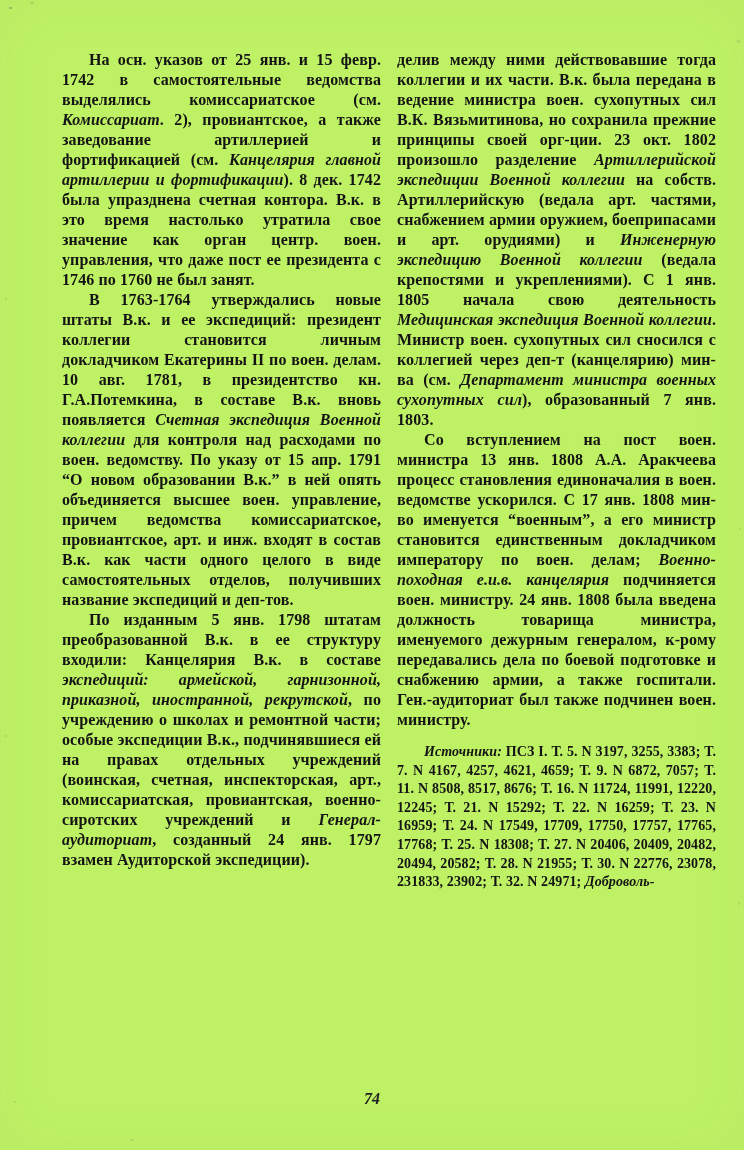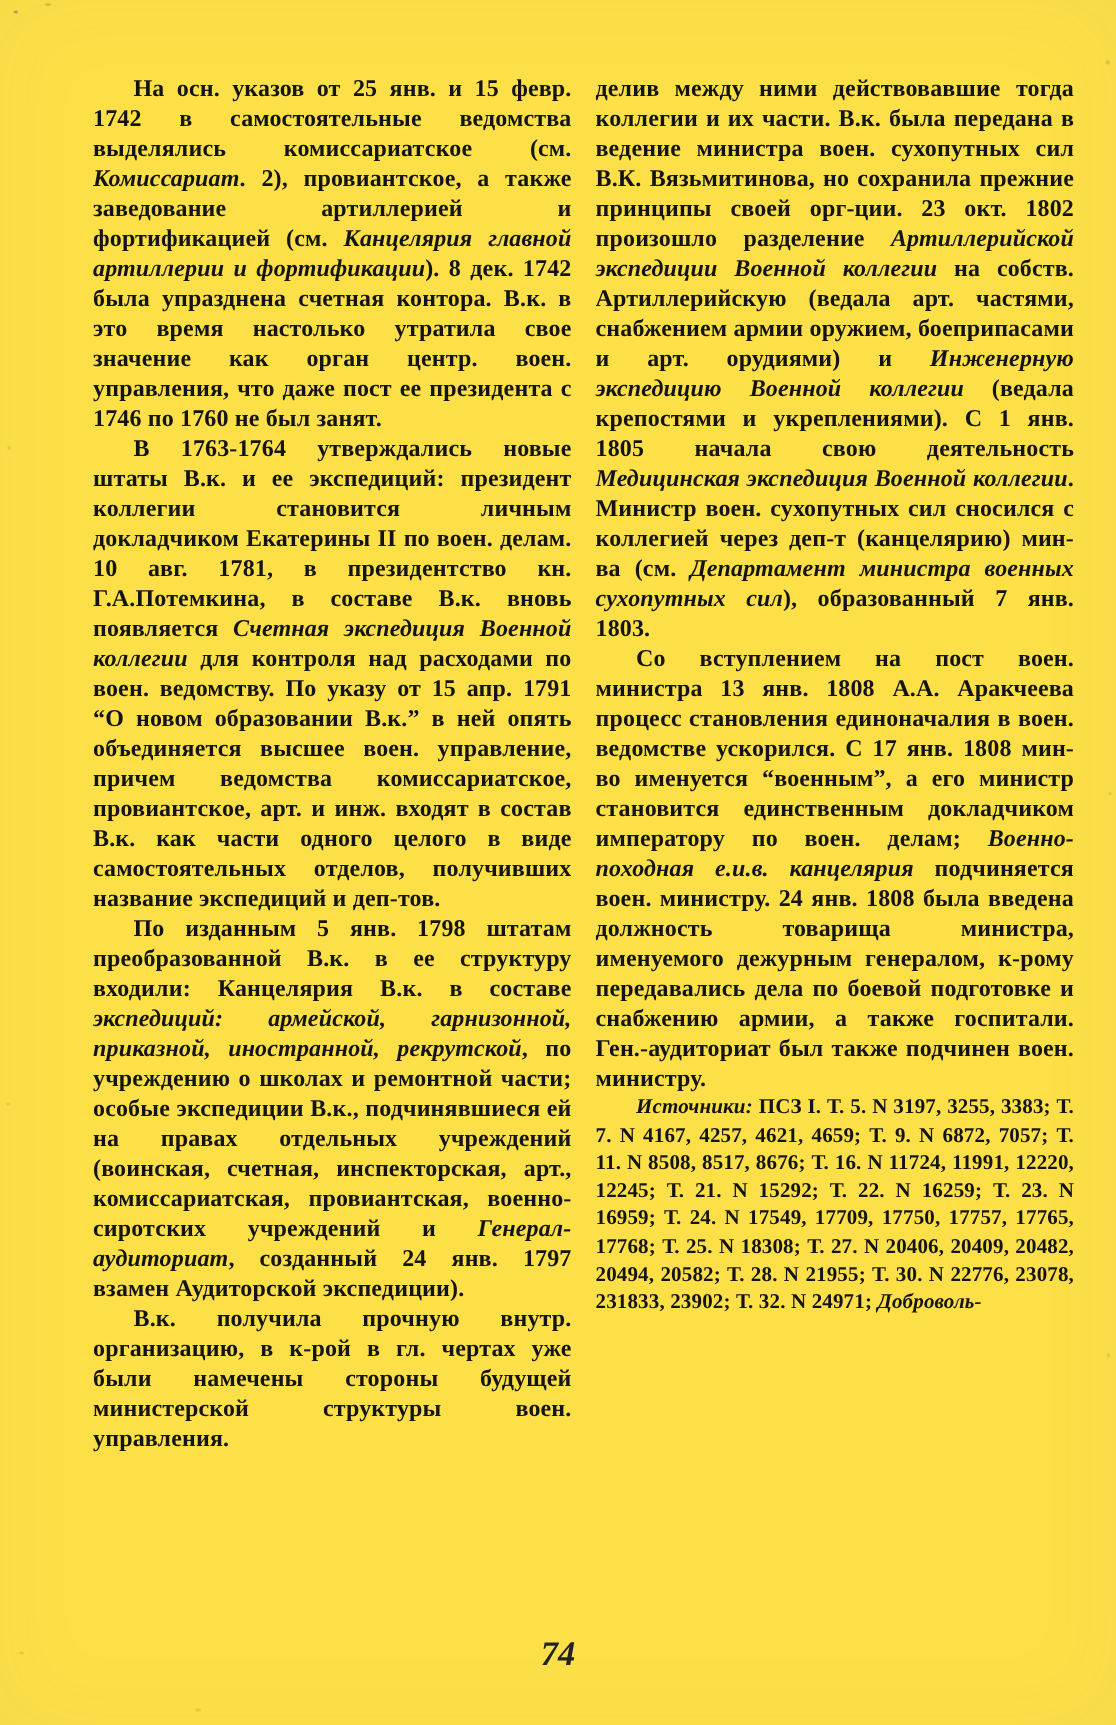--- a/index.html
+++ b/index.html
@@ -4,21 +4,21 @@
 <style>
   html, body {
     margin: 0;
     padding: 0;
     background: #ffffff;
   }
   .page {
     position: relative;
     width: 744px;
     height: 1150px;
-    background: #fde047;
+    background: #bef264;
     overflow: hidden;
     font-family: "Liberation Serif", "DejaVu Serif", serif;
     color: #141414;
     box-shadow: inset 0 0 60px rgba(120,120,120,0.06);
     text-decoration: underline;
   }
   .columns {
     position: absolute;
     top: 50px;
     left: 62px;
@@ -36,50 +36,50 @@
     margin: 0;
     font-size: 16px;
     line-height: 20px;
     font-weight: bold;
     letter-spacing: 0.1px;
   }
   .col p.para.indent { text-indent: 27px; }
   .col p.para.small {
     font-size: 14px;
     line-height: 18.6px;
+    margin-top: 13px;
   }
   .it { font-style: italic; }
   .page-number {
     position: absolute;
     left: 0;
     width: 744px;
     top: 1090px;
     text-align: center;
-    font-size: 23px;
+    font-size: 16px;
     font-style: italic;
     font-weight: bold;
     color: #222;
   }
   .speckle {
     position: absolute;
     border-radius: 50%;
     background: rgba(90,90,90,0.45);
   }
 </style>
 </head>
 <body>
 
 <div class="page">
 
   <div class="columns">
     <div class="col">
         <p class="para indent"><span>На осн. указов от 25 янв. и 15 февр. 1742 в самостоятельные ведомства выделялись комиссариатское (см. </span><span class="it">Комиссариат</span><span>. 2), провиантское, а также заведование артиллерией и фортификацией (см. </span><span class="it">Канцелярия главной артиллерии и фортификации</span><span>). 8 дек. 1742 была упразднена счетная контора. В.к. в это время настолько утратила свое значение как орган центр. воен. управления, что даже пост ее президента с 1746 по 1760 не был занят.</span></p>
         <p class="para indent"><span>В 1763-1764 утверждались новые штаты В.к. и ее экспедиций: президент коллегии становится личным докладчиком Екатерины II по воен. делам. 10 авг. 1781, в президентство кн. Г.А.Потемкина, в составе В.к. вновь появляется </span><span class="it">Счетная экспедиция Военной коллегии</span><span> для контроля над расходами по воен. ведомству. По указу от 15 апр. 1791 “О новом образовании В.к.” в ней опять объединяется высшее воен. управление, причем ведомства комиссариатское, провиантское, арт. и инж. входят в состав В.к. как части одного целого в виде самостоятельных отделов, получивших название экспедиций и деп-тов.</span></p>
         <p class="para indent"><span>По изданным 5 янв. 1798 штатам преобразованной В.к. в ее структуру входили: Канцелярия В.к. в составе </span><span class="it">экспедиций: армейской, гарнизонной, приказной, иностранной, рекрутской</span><span>, по учреждению о школах и ремонтной части; особые экспедиции В.к., подчинявшиеся ей на правах отдельных учреждений (воинская, счетная, инспекторская, арт., комиссариатская, провиантская, военно-сиротских учреждений и </span><span class="it">Генерал-аудиториат</span><span>, созданный 24 янв. 1797 взамен Аудиторской экспедиции).</span></p>
-        <p class="para indent"><span>В.к. получила прочную внутр. организацию, в к-рой в гл. чертах уже были намечены стороны будущей министерской структуры воен. управления.</span></p>
       </div>
     <div class="col">
         <p class="para"><span>делив между ними действовавшие тогда коллегии и их части. В.к. была передана в ведение министра воен. сухопутных сил В.К. Вязьмитинова, но сохранила прежние принципы своей орг-ции. 23 окт. 1802 произошло разделение </span><span class="it">Артиллерийской экспедиции Военной коллегии</span><span> на собств. Артиллерийскую (ведала арт. частями, снабжением армии оружием, боеприпасами и арт. орудиями) и </span><span class="it">Инженерную экспедицию Военной коллегии</span><span> (ведала крепостями и укреплениями). С 1 янв. 1805 начала свою деятельность </span><span class="it">Медицинская экспедиция Военной коллегии</span><span>. Министр воен. сухопутных сил сносился с коллегией через деп-т (канцелярию) мин-ва (см. </span><span class="it">Департамент министра военных сухопутных сил</span><span>), образованный 7 янв. 1803.</span></p>
         <p class="para indent"><span>Со вступлением на пост воен. министра 13 янв. 1808 А.А. Аракчеева процесс становления единоначалия в воен. ведомстве ускорился. С 17 янв. 1808 мин-во именуется “военным”, а его министр становится единственным докладчиком императору по воен. делам; </span><span class="it">Военно-походная е.и.в. канцелярия</span><span> подчиняется воен. министру. 24 янв. 1808 была введена должность товарища министра, именуемого дежурным генералом, к-рому передавались дела по боевой подготовке и снабжению армии, а также госпитали. Ген.-аудиториат был также подчинен воен. министру.</span></p>
         <p class="para indent small"><span class="it">Источники:</span><span> ПСЗ I. Т. 5. N 3197, 3255, 3383; Т. 7. N 4167, 4257, 4621, 4659; Т. 9. N 6872, 7057; Т. 11. N 8508, 8517, 8676; Т. 16. N 11724, 11991, 12220, 12245; Т. 21. N 15292; Т. 22. N 16259; Т. 23. N 16959; Т. 24. N 17549, 17709, 17750, 17757, 17765, 17768; Т. 25. N 18308; Т. 27. N 20406, 20409, 20482, 20494, 20582; Т. 28. N 21955; Т. 30. N 22776, 23078, 231833, 23902; Т. 32. N 24971; </span><span class="it">Доброволь-</span></p>
       </div>
   </div>
 
   <div class="page-number">74</div>
 

